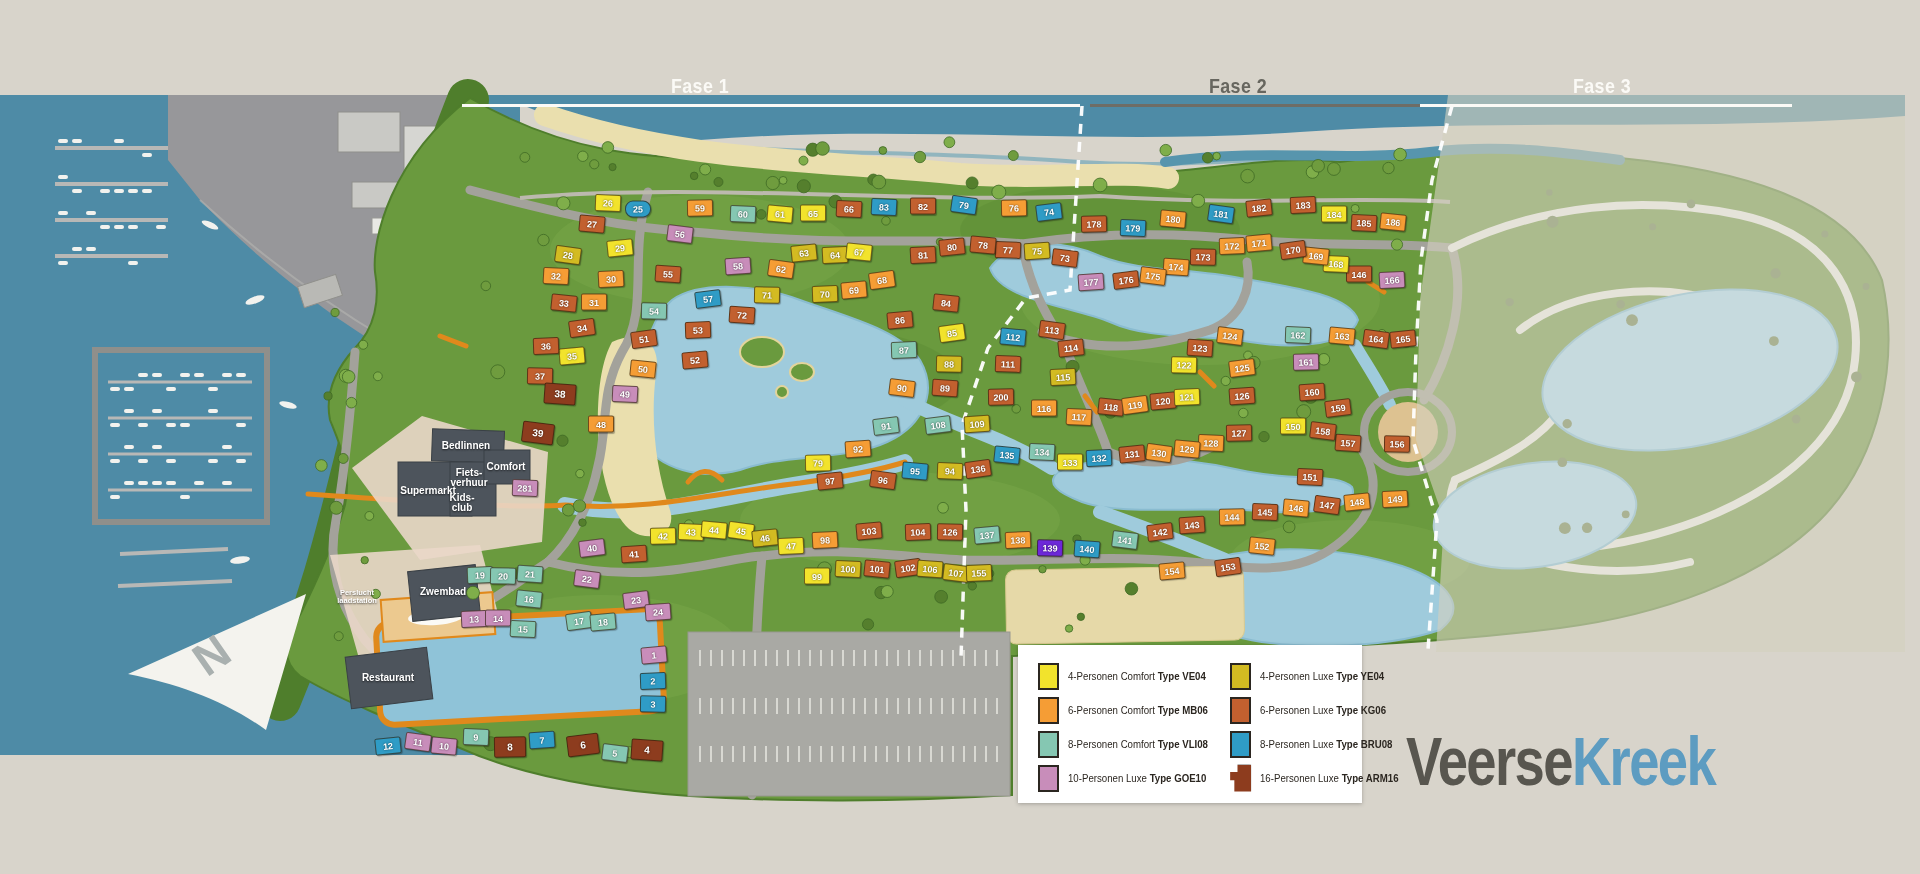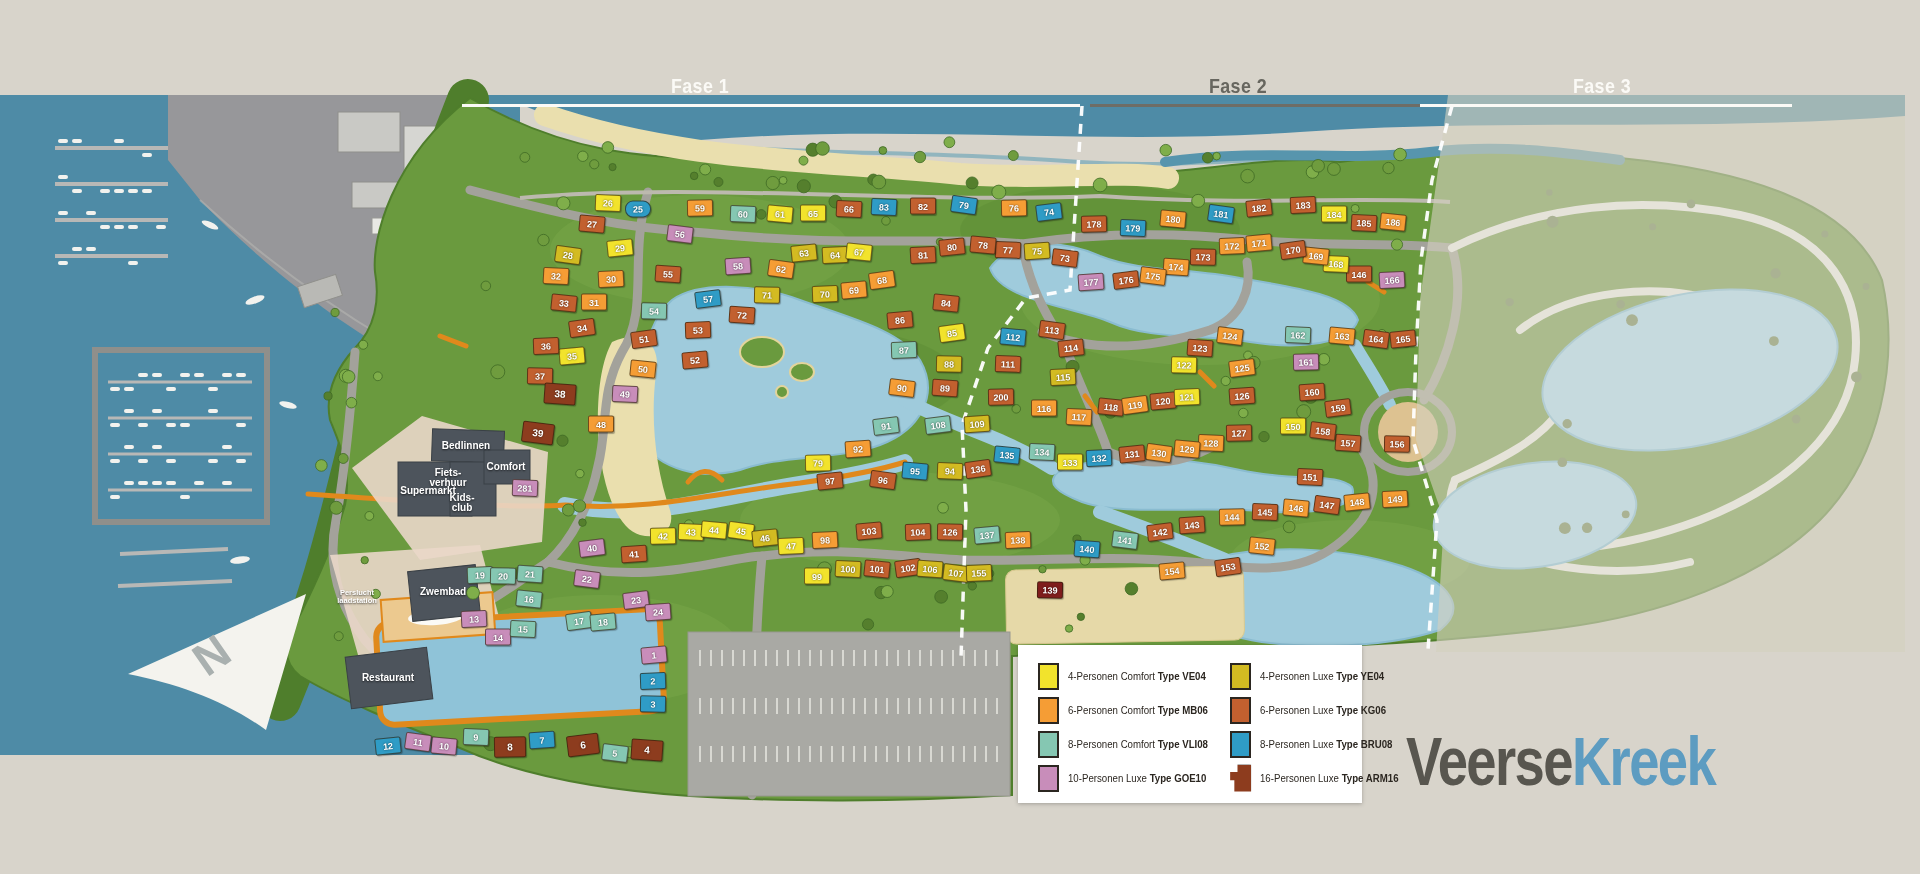--- a/index.html
+++ b/index.html
@@ -461,21 +461,21 @@
 
   <div class="fase-label f1">Fase 1</div>
   <div class="fase-label f2">Fase 2</div>
   <div class="fase-label f3">Fase 3</div>
   <div class="fase-line l1"></div>
   <div class="fase-line l2"></div>
   <div class="fase-line l3"></div>
 
   <div id="fac-layer">
       <div class="fac-label" style="left: 466px; top: 446px;">Bedlinnen</div>
-      <div class="fac-label" style="left: 448px; top: 478px;">Fiets-
+      <div class="fac-label" style="left: 469px; top: 478px;">Fiets-
 verhuur</div>
       <div class="fac-label" style="left: 428px; top: 491px;">Supermarkt</div>
       <div class="fac-label" style="left: 462px; top: 503px;">Kids-
 club</div>
       <div class="fac-label" style="left: 506px; top: 467px;">Comfort</div>
       <div class="fac-label" style="left: 443px; top: 592px;">Zwembad</div>
       <div class="fac-label" style="left: 388px; top: 678px;">Restaurant</div>
       <div class="fac-label fac-small" style="left: 357px; top: 597px;">Perslucht
 laadstation</div>
     </div>
@@ -487,21 +487,21 @@
       <div class="lot lot-big" style="left: 647px; top: 750px; background: rgb(141, 60, 30); transform: translate(-50%, -50%) rotate(4deg);">4</div>
       <div class="lot" style="left: 615px; top: 753px; background: rgb(133, 199, 178); transform: translate(-50%, -50%) rotate(7deg);">5</div>
       <div class="lot lot-big" style="left: 583px; top: 745px; background: rgb(141, 60, 30); transform: translate(-50%, -50%) rotate(-7deg);">6</div>
       <div class="lot" style="left: 542px; top: 740px; background: rgb(47, 156, 198); transform: translate(-50%, -50%) rotate(-4deg);">7</div>
       <div class="lot lot-big" style="left: 510px; top: 747px; background: rgb(141, 60, 30); transform: translate(-50%, -50%) rotate(-1deg);">8</div>
       <div class="lot" style="left: 476px; top: 737px; background: rgb(133, 199, 178); transform: translate(-50%, -50%) rotate(2deg);">9</div>
       <div class="lot" style="left: 444px; top: 746px; background: rgb(200, 141, 186); transform: translate(-50%, -50%) rotate(5deg);">10</div>
       <div class="lot" style="left: 418px; top: 742px; background: rgb(200, 141, 186); transform: translate(-50%, -50%) rotate(8deg);">11</div>
       <div class="lot" style="left: 388px; top: 746px; background: rgb(47, 156, 198); transform: translate(-50%, -50%) rotate(-6deg);">12</div>
       <div class="lot" style="left: 474px; top: 619px; background: rgb(200, 141, 186); transform: translate(-50%, -50%) rotate(-3deg);">13</div>
-      <div class="lot" style="left: 498px; top: 637px; background: rgb(200, 141, 186); transform: translate(-50%, -50%) rotate(0deg);">14</div>
+      <div class="lot" style="left: 498px; top: 618px; background: rgb(200, 141, 186); transform: translate(-50%, -50%) rotate(0deg);">14</div>
       <div class="lot" style="left: 523px; top: 629px; background: rgb(133, 199, 178); transform: translate(-50%, -50%) rotate(3deg);">15</div>
       <div class="lot" style="left: 529px; top: 599px; background: rgb(133, 199, 178); transform: translate(-50%, -50%) rotate(6deg);">16</div>
       <div class="lot" style="left: 579px; top: 621px; background: rgb(133, 199, 178); transform: translate(-50%, -50%) rotate(-8deg);">17</div>
       <div class="lot" style="left: 603px; top: 622px; background: rgb(133, 199, 178); transform: translate(-50%, -50%) rotate(-5deg);">18</div>
       <div class="lot" style="left: 480px; top: 575px; background: rgb(133, 199, 178); transform: translate(-50%, -50%) rotate(-2deg);">19</div>
       <div class="lot" style="left: 503px; top: 576px; background: rgb(133, 199, 178); transform: translate(-50%, -50%) rotate(1deg);">20</div>
       <div class="lot" style="left: 530px; top: 574px; background: rgb(133, 199, 178); transform: translate(-50%, -50%) rotate(4deg);">21</div>
       <div class="lot" style="left: 587px; top: 579px; background: rgb(200, 141, 186); transform: translate(-50%, -50%) rotate(7deg);">22</div>
       <div class="lot" style="left: 636px; top: 600px; background: rgb(200, 141, 186); transform: translate(-50%, -50%) rotate(-7deg);">23</div>
       <div class="lot" style="left: 658px; top: 612px; background: rgb(200, 141, 186); transform: translate(-50%, -50%) rotate(-4deg);">24</div>
@@ -612,21 +612,21 @@
       <div class="lot" style="left: 1187px; top: 449px; background: rgb(245, 157, 53); transform: translate(-50%, -50%) rotate(5deg);">129</div>
       <div class="lot" style="left: 1159px; top: 453px; background: rgb(245, 157, 53); transform: translate(-50%, -50%) rotate(8deg);">130</div>
       <div class="lot" style="left: 1132px; top: 454px; background: rgb(194, 96, 47); transform: translate(-50%, -50%) rotate(-6deg);">131</div>
       <div class="lot" style="left: 1099px; top: 458px; background: rgb(47, 156, 198); transform: translate(-50%, -50%) rotate(-3deg);">132</div>
       <div class="lot" style="left: 1070px; top: 462px; background: rgb(242, 227, 44); transform: translate(-50%, -50%) rotate(0deg);">133</div>
       <div class="lot" style="left: 1042px; top: 452px; background: rgb(133, 199, 178); transform: translate(-50%, -50%) rotate(3deg);">134</div>
       <div class="lot" style="left: 1007px; top: 455px; background: rgb(47, 156, 198); transform: translate(-50%, -50%) rotate(6deg);">135</div>
       <div class="lot" style="left: 978px; top: 469px; background: rgb(194, 96, 47); transform: translate(-50%, -50%) rotate(-8deg);">136</div>
       <div class="lot" style="left: 987px; top: 535px; background: rgb(133, 199, 178); transform: translate(-50%, -50%) rotate(-5deg);">137</div>
       <div class="lot" style="left: 1018px; top: 540px; background: rgb(245, 157, 53); transform: translate(-50%, -50%) rotate(-2deg);">138</div>
-      <div class="lot" style="left: 1050px; top: 548px; background: #7f1d1d; transform: translate(-50%, -50%) rotate(1deg); margin-top: 42px;">139</div>
+      <div class="lot" style="left: 1050px; top: 548px; background: #6d28d9; transform: translate(-50%, -50%) rotate(1deg);">139</div>
       <div class="lot" style="left: 1087px; top: 549px; background: rgb(47, 156, 198); transform: translate(-50%, -50%) rotate(4deg);">140</div>
       <div class="lot" style="left: 1125px; top: 540px; background: rgb(133, 199, 178); transform: translate(-50%, -50%) rotate(7deg);">141</div>
       <div class="lot" style="left: 1160px; top: 532px; background: rgb(194, 96, 47); transform: translate(-50%, -50%) rotate(-7deg);">142</div>
       <div class="lot" style="left: 1192px; top: 525px; background: rgb(194, 96, 47); transform: translate(-50%, -50%) rotate(-4deg);">143</div>
       <div class="lot" style="left: 1232px; top: 517px; background: rgb(245, 157, 53); transform: translate(-50%, -50%) rotate(-1deg);">144</div>
       <div class="lot" style="left: 1265px; top: 512px; background: rgb(194, 96, 47); transform: translate(-50%, -50%) rotate(2deg);">145</div>
       <div class="lot" style="left: 1296px; top: 508px; background: rgb(245, 157, 53); transform: translate(-50%, -50%) rotate(5deg);">146</div>
       <div class="lot" style="left: 1327px; top: 505px; background: rgb(194, 96, 47); transform: translate(-50%, -50%) rotate(8deg);">147</div>
       <div class="lot" style="left: 1357px; top: 502px; background: rgb(245, 157, 53); transform: translate(-50%, -50%) rotate(-6deg);">148</div>
       <div class="lot" style="left: 1395px; top: 499px; background: rgb(245, 157, 53); transform: translate(-50%, -50%) rotate(-3deg);">149</div>

